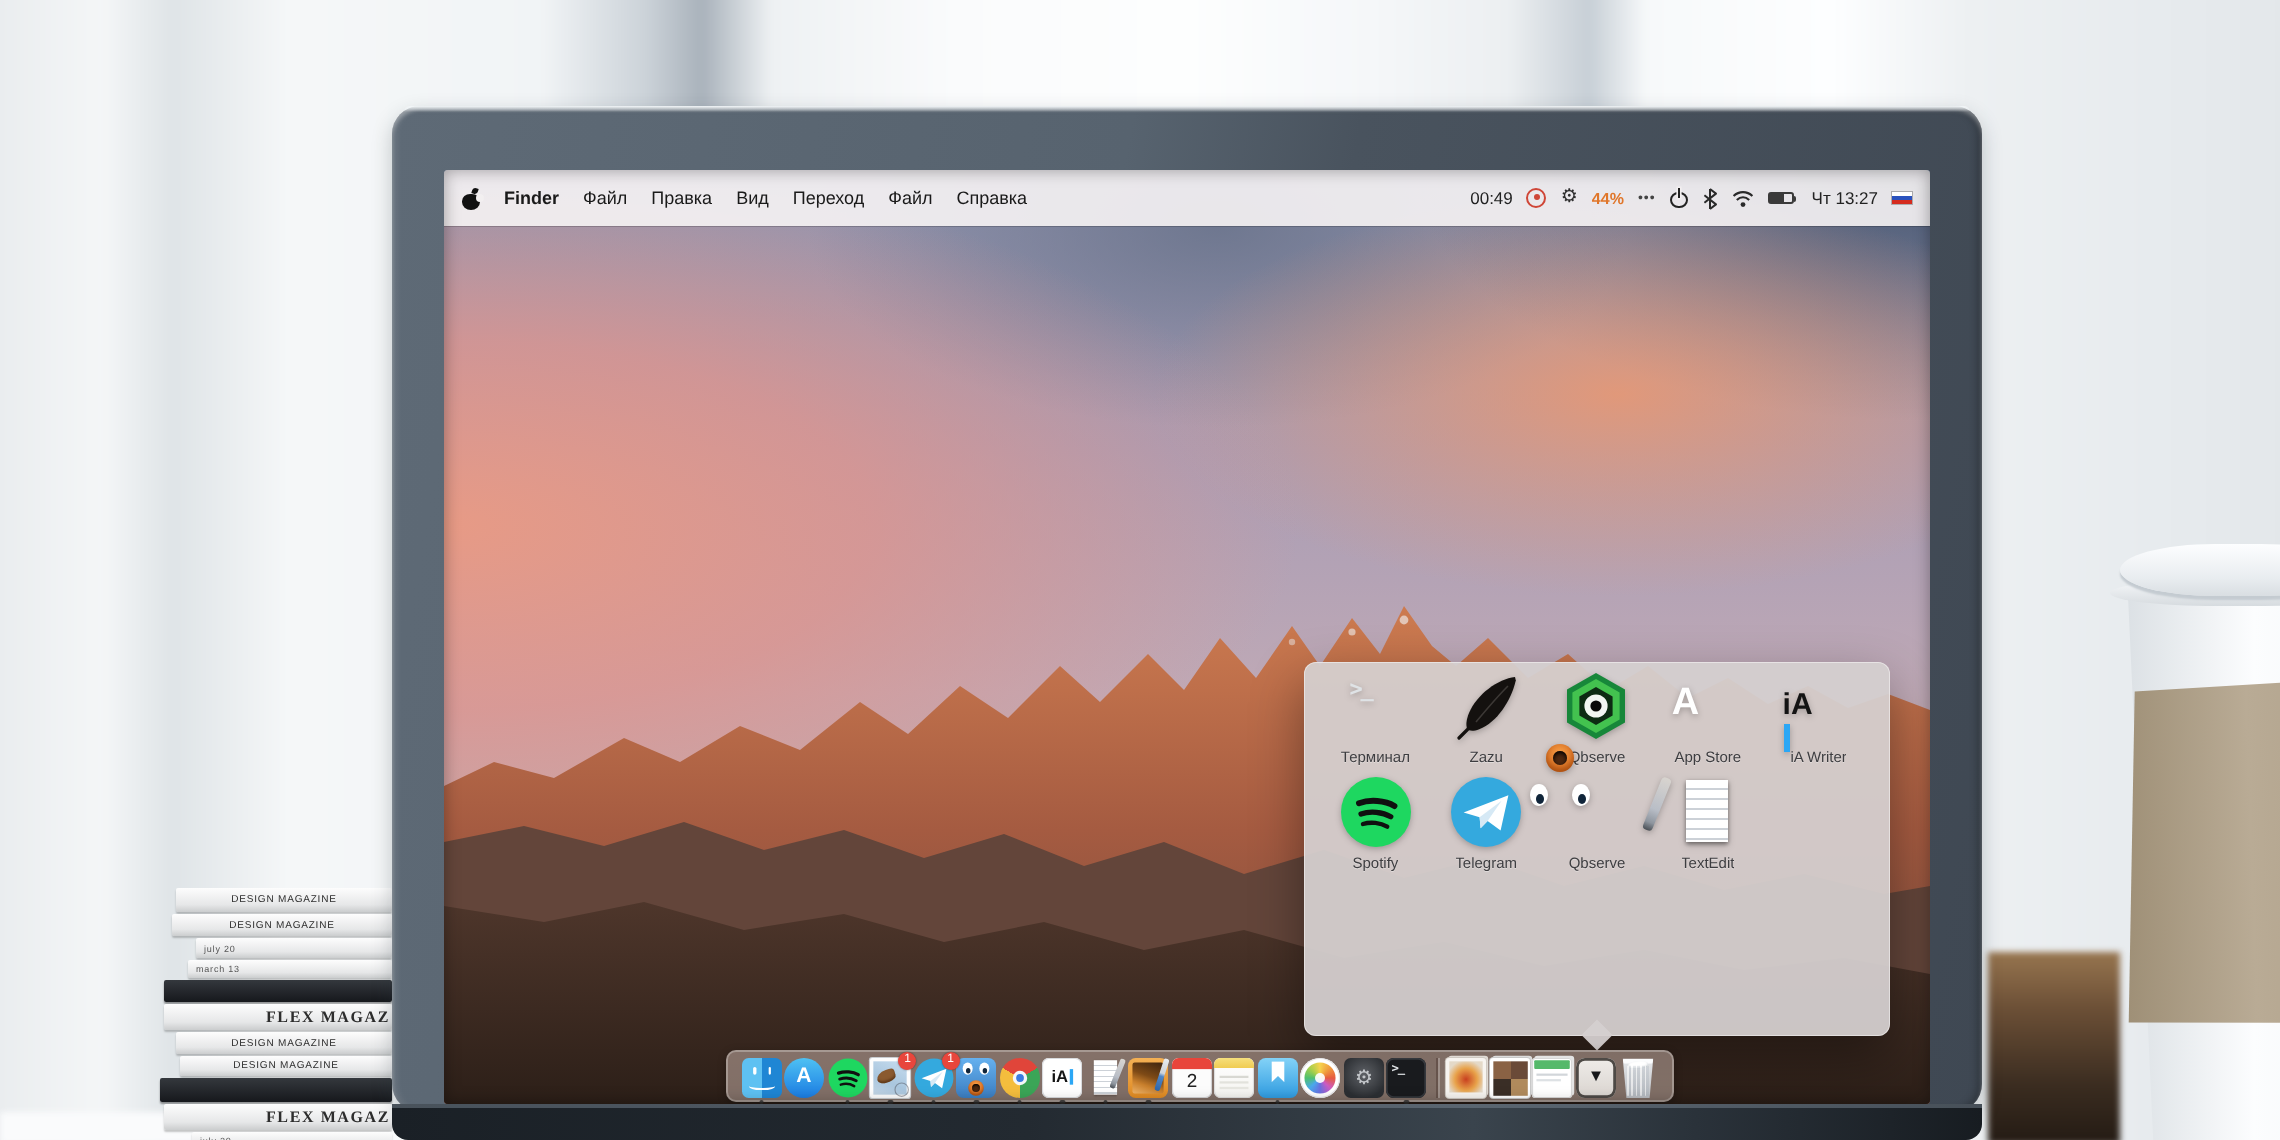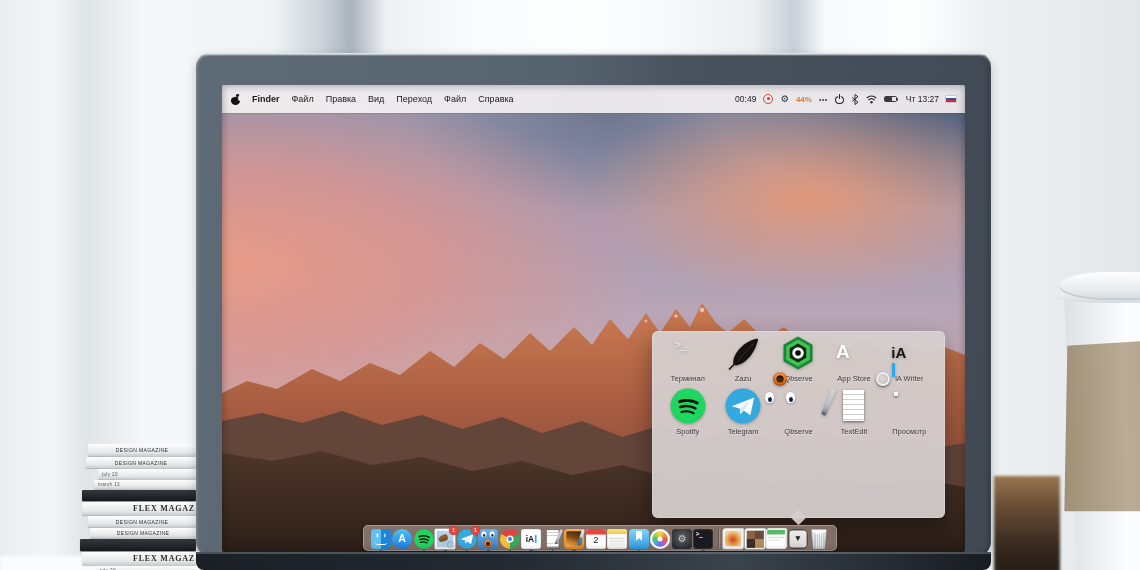--- a/index.html
+++ b/index.html
@@ -331,24 +331,20 @@
                     <b></b>
                   </i><i class="beak">
                     <b></b>
                   </i></span></span>
               <div class="plabel">Qbserve</div>
             </div>
             <div class="pcell">
               <span class="picon"><span class="ic ic-textedit"><i class="pg"></i><i class="pen"></i></span></span>
               <div class="plabel">TextEdit</div>
             </div>
-            <div class="pcell">
-              <span class="picon"><span class="ic ic-preview"><i class="ph"></i><i class="mg"></i></span></span>
-              <div class="plabel">Просмотр</div>
-            </div>
           </div>
       </div>
 
       <div class="dock" id="dock">
           <span class="ditem">
             <span class="iwrap">
               <span class="ic ic-finder">
                 <i class="ey e1"></i>
                 <i class="ey e2"></i>
                 <i class="sm"></i>

